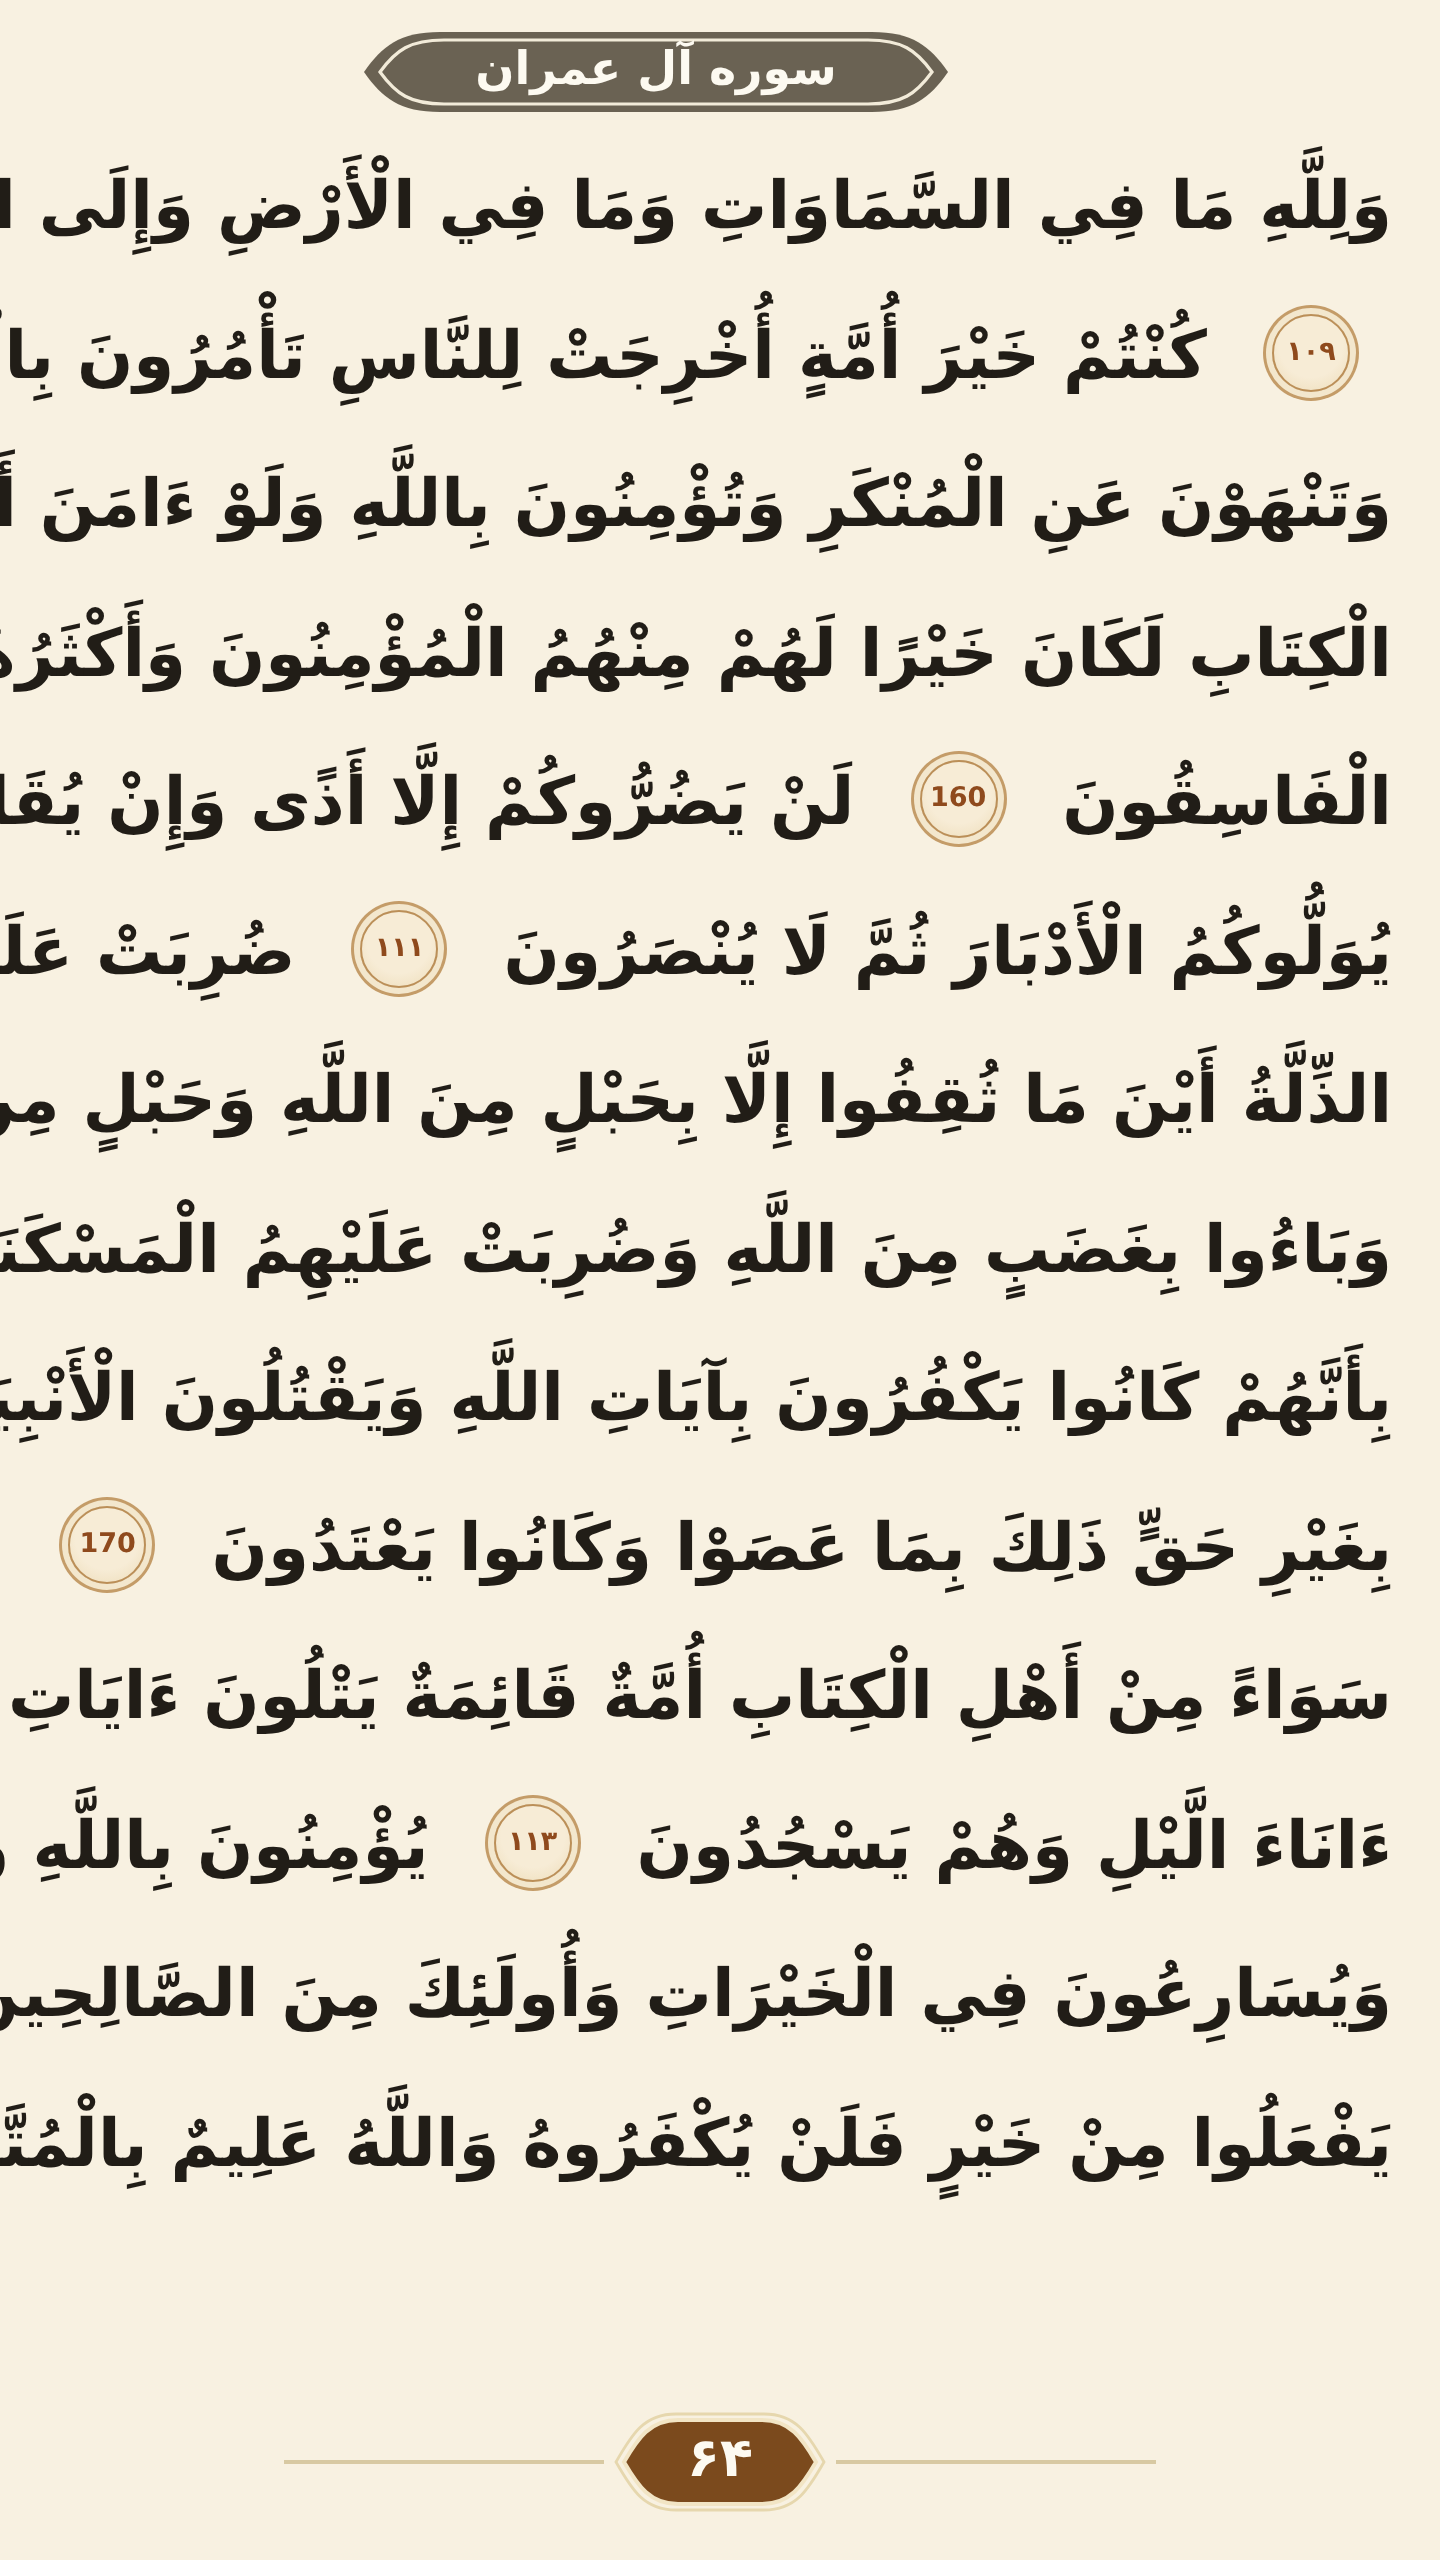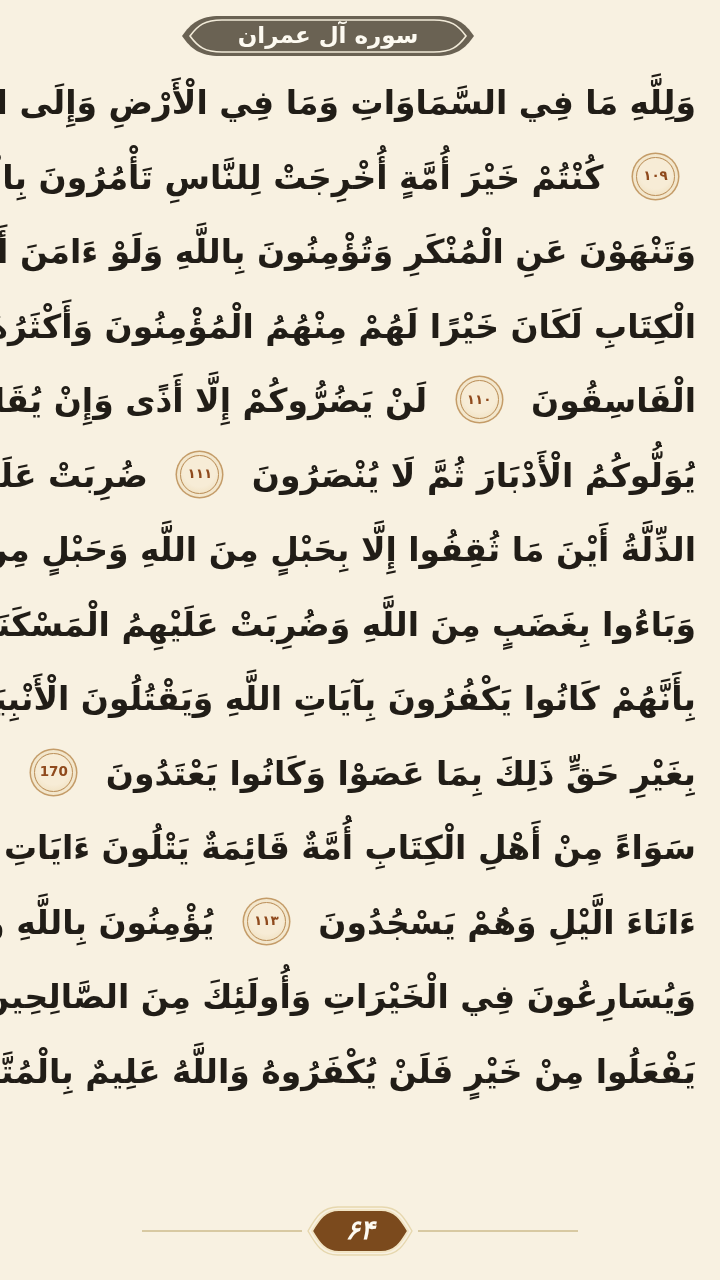--- a/index.html
+++ b/index.html
@@ -60,21 +60,21 @@
   }
   
   .footer-wrap{
     position:absolute;left:0;top:1196px;width:720px;height:70px;
     display:flex;align-items:center;justify-content:center;
   }
   .rule{
     height:2px;width:160px;background:#d8c9a2;
   }
   .page-badge{
-    position:relative;width:108px;height:62px;margin:0 4px;font-style:italic;
+    position:relative;width:108px;height:62px;margin:0 4px;
   }
   .page-badge svg{display:block;width:108px;height:62px;}
   .page-number{
     position:absolute;top:0;left:0;width:100%;height:100%;
     display:flex;align-items:center;justify-content:center;
     color:#fdfaf1;font-size:27px;font-weight:bold;
     padding-bottom:4px;box-sizing:border-box;
   }
 </style>
 </head>
@@ -88,21 +88,21 @@
     </svg>
     <div class="banner-title">سوره آل عمران</div>
   </div>
 </div>
 
 <div class="page-text">
     <div class="qline"><span class="ayah-text">وَلِلَّهِ مَا فِي السَّمَاوَاتِ وَمَا فِي الْأَرْضِ وَإِلَى اللَّهِ تُرْجَعُ الْأُمُورُ</span></div>
     <div class="qline"><span class="ayah-marker">١٠٩</span> <span class="ayah-text">كُنْتُمْ خَيْرَ أُمَّةٍ أُخْرِجَتْ لِلنَّاسِ تَأْمُرُونَ بِالْمَعْرُوفِ</span></div>
     <div class="qline"><span class="ayah-text">وَتَنْهَوْنَ عَنِ الْمُنْكَرِ وَتُؤْمِنُونَ بِاللَّهِ وَلَوْ ءَامَنَ أَهْلُ</span></div>
     <div class="qline"><span class="ayah-text">الْكِتَابِ لَكَانَ خَيْرًا لَهُمْ مِنْهُمُ الْمُؤْمِنُونَ وَأَكْثَرُهُمُ</span></div>
-    <div class="qline"><span class="ayah-text">الْفَاسِقُونَ</span> <span class="ayah-marker">١١٠</span> <span class="ayah-text">لَنْ يَضُرُّوكُمْ إِلَّا أَذًى وَإِنْ يُقَاتِلُوكُمْ</span></div>
+    <div class="qline"><span class="ayah-text">الْفَاسِقُونَ</span> <span class="ayah-marker">160</span> <span class="ayah-text">لَنْ يَضُرُّوكُمْ إِلَّا أَذًى وَإِنْ يُقَاتِلُوكُمْ</span></div>
     <div class="qline"><span class="ayah-text">يُوَلُّوكُمُ الْأَدْبَارَ ثُمَّ لَا يُنْصَرُونَ</span> <span class="ayah-marker">١١١</span> <span class="ayah-text">ضُرِبَتْ عَلَيْهِمُ</span></div>
     <div class="qline"><span class="ayah-text">الذِّلَّةُ أَيْنَ مَا ثُقِفُوا إِلَّا بِحَبْلٍ مِنَ اللَّهِ وَحَبْلٍ مِنَ النَّاسِ</span></div>
     <div class="qline"><span class="ayah-text">وَبَاءُوا بِغَضَبٍ مِنَ اللَّهِ وَضُرِبَتْ عَلَيْهِمُ الْمَسْكَنَةُ ذَلِكَ</span></div>
     <div class="qline"><span class="ayah-text">بِأَنَّهُمْ كَانُوا يَكْفُرُونَ بِآيَاتِ اللَّهِ وَيَقْتُلُونَ الْأَنْبِيَاءَ</span></div>
     <div class="qline"><span class="ayah-text">بِغَيْرِ حَقٍّ ذَلِكَ بِمَا عَصَوْا وَكَانُوا يَعْتَدُونَ</span> <span class="ayah-marker">170</span> <span class="hizb-star">٭</span> <span class="ayah-text">لَيْسُوا</span></div>
     <div class="qline"><span class="ayah-text">سَوَاءً مِنْ أَهْلِ الْكِتَابِ أُمَّةٌ قَائِمَةٌ يَتْلُونَ ءَايَاتِ اللَّهِ</span></div>
     <div class="qline"><span class="ayah-text">ءَانَاءَ الَّيْلِ وَهُمْ يَسْجُدُونَ</span> <span class="ayah-marker">١١٣</span> <span class="ayah-text">يُؤْمِنُونَ بِاللَّهِ وَالْيَوْمِ</span></div>
     <div class="qline"><span class="ayah-text">وَيُسَارِعُونَ فِي الْخَيْرَاتِ وَأُولَئِكَ مِنَ الصَّالِحِينَ</span>  </div>
     <div class="qline"><span class="ayah-text">يَفْعَلُوا مِنْ خَيْرٍ فَلَنْ يُكْفَرُوهُ وَاللَّهُ عَلِيمٌ بِالْمُتَّقِينَ</span> </div>
   </div>

